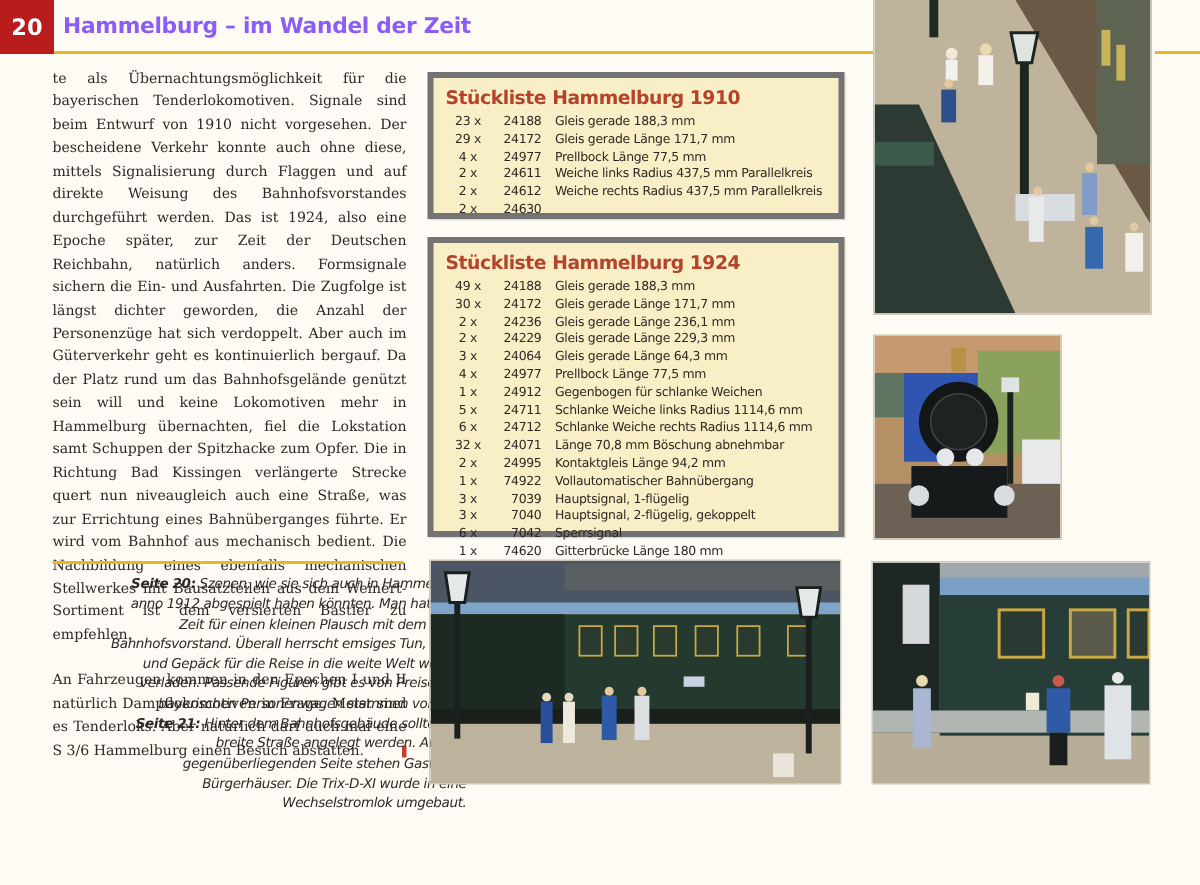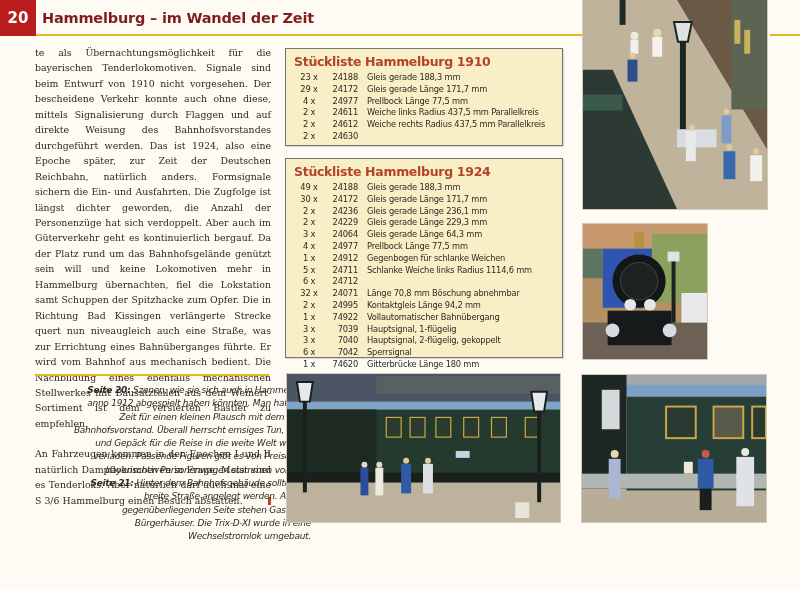--- a/index.html
+++ b/index.html
@@ -8,21 +8,21 @@
 
   .page-num {
     position: absolute; left: 0; top: 0; width: 36px; height: 36px;
     background: #b91c1c; color: #fff;
     font-family: "DejaVu Sans", sans-serif; font-weight: bold; font-size: 15px;
     display: flex; align-items: center; justify-content: center;
   }
   .header-title {
     position: absolute; left: 42px; top: 10px;
     font-family: "DejaVu Sans", sans-serif; font-weight: bold; font-size: 14.5px;
-    color: #7f1d1d; letter-spacing: -0.2px;
+    color: #8b5cf6; letter-spacing: -0.2px;
   }
   .header-rule {
     position: absolute; left: 36px; top: 34px; width: 546px; height: 2px; background: #e6b923;
   }
   .header-rule-right {
     position: absolute; left: 770px; top: 34px; width: 30px; height: 2px; background: #e6b923;
   }
 
   .body-text {
     position: absolute; left: 35px; top: 45px; width: 236px;
@@ -33,21 +33,21 @@
 
   .caption-rule { position: absolute; left: 35px; top: 374px; width: 234px; height: 2px; background: #e6b923; }
   .caption {
     position: absolute; left: 33px; top: 384px; width: 238px;
     font-family: "DejaVu Sans", sans-serif; font-style: italic; font-size: 9px; line-height: 13.3px;
     text-align: right; color: #2f2825; letter-spacing: -0.25px; margin-left: 40px;
   }
   .caption b { font-weight: bold; font-style: italic; }
 
   .parts-box {
-    position: absolute; left: 285px; background: #f8efc6; border: 1px solid #737373;
+    position: absolute; left: 285px; background: #f8efc6; border: 4px solid #737373;
     box-shadow: 1px 1px 1px rgba(0,0,0,0.12); padding: 5px 8px 4px 8px;
   }
   .box-1910 { top: 48px; width: 278px; height: 98px; }
   .box-1924 { top: 158px; width: 278px; height: 200px; }
   .parts-title {
     font-family: "DejaVu Sans", sans-serif; font-weight: bold; font-size: 12.5px;
     color: #b5422a; margin-bottom: 3px; letter-spacing: -0.3px;
   }
   .parts-row { display: flex; font-family: "DejaVu Sans", sans-serif; font-size: 8.3px; line-height: 11.8px; color: #2f2825; white-space: nowrap; letter-spacing: -0.2px; }
   .parts-row .qty { width: 30px; text-align: center; }
@@ -151,20 +151,21 @@
       <span class="desc">Gegenbogen für schlanke Weichen</span>
     </div>
   <div class="parts-row">
       <span class="qty">5 x</span>
       <span class="art">24711</span>
       <span class="desc">Schlanke Weiche links Radius 1114,6 mm</span>
     </div>
   <div class="parts-row">
       <span class="qty">6 x</span>
       <span class="art">24712</span>
+      <span class="desc">Schlanke Weiche rechts Radius 1114,6 mm</span>
     </div>
   <div class="parts-row">
       <span class="qty">32 x</span>
       <span class="art">24071</span>
       <span class="desc">Länge 70,8 mm Böschung abnehmbar</span>
     </div>
   <div class="parts-row">
       <span class="qty">2 x</span>
       <span class="art">24995</span>
       <span class="desc">Kontaktgleis Länge 94,2 mm</span>

